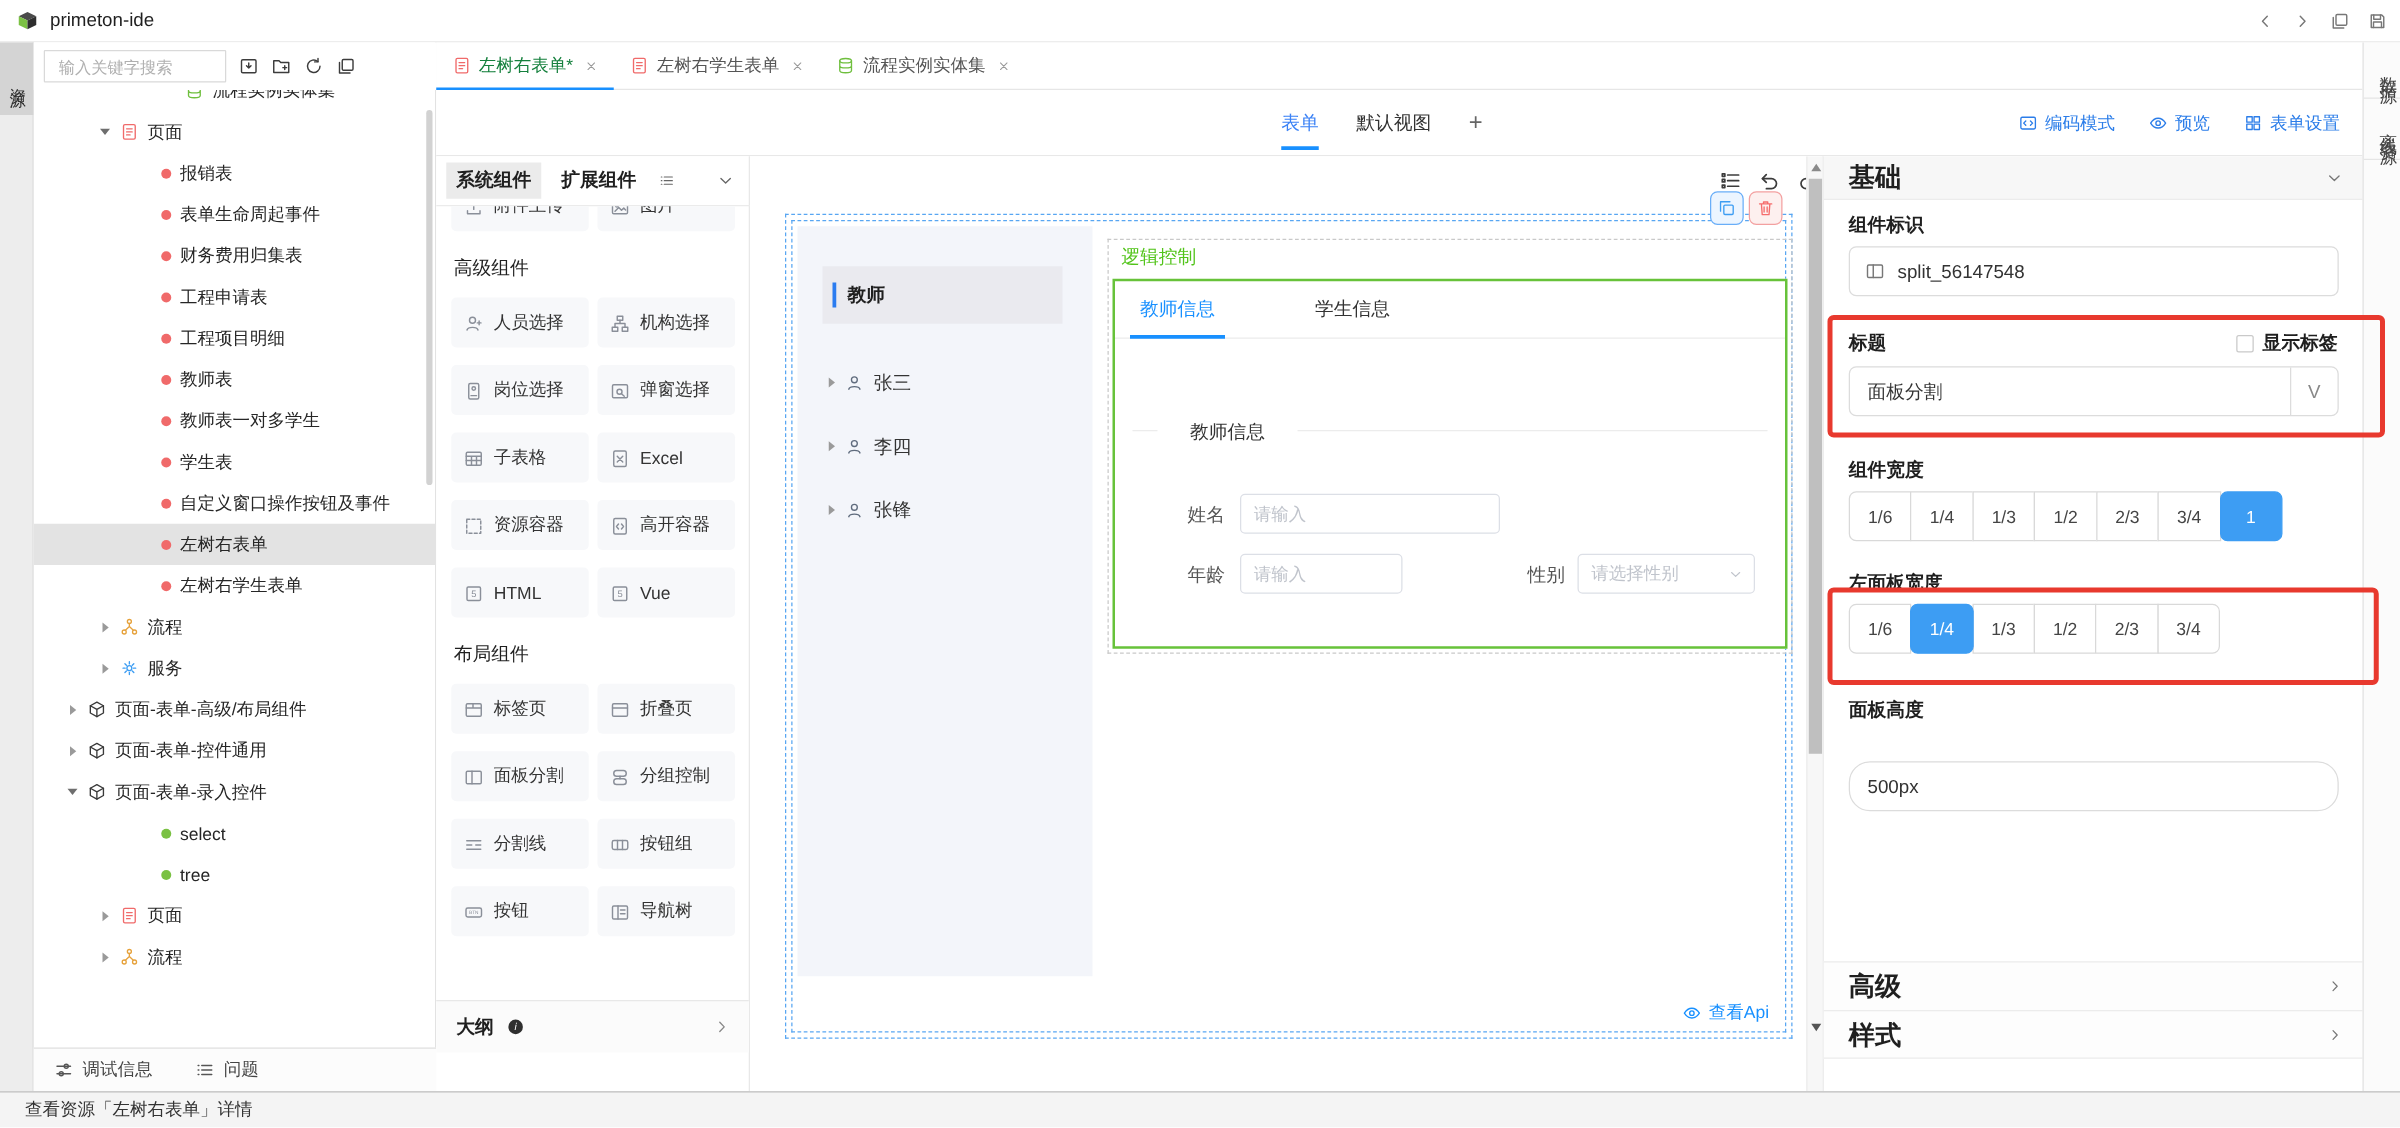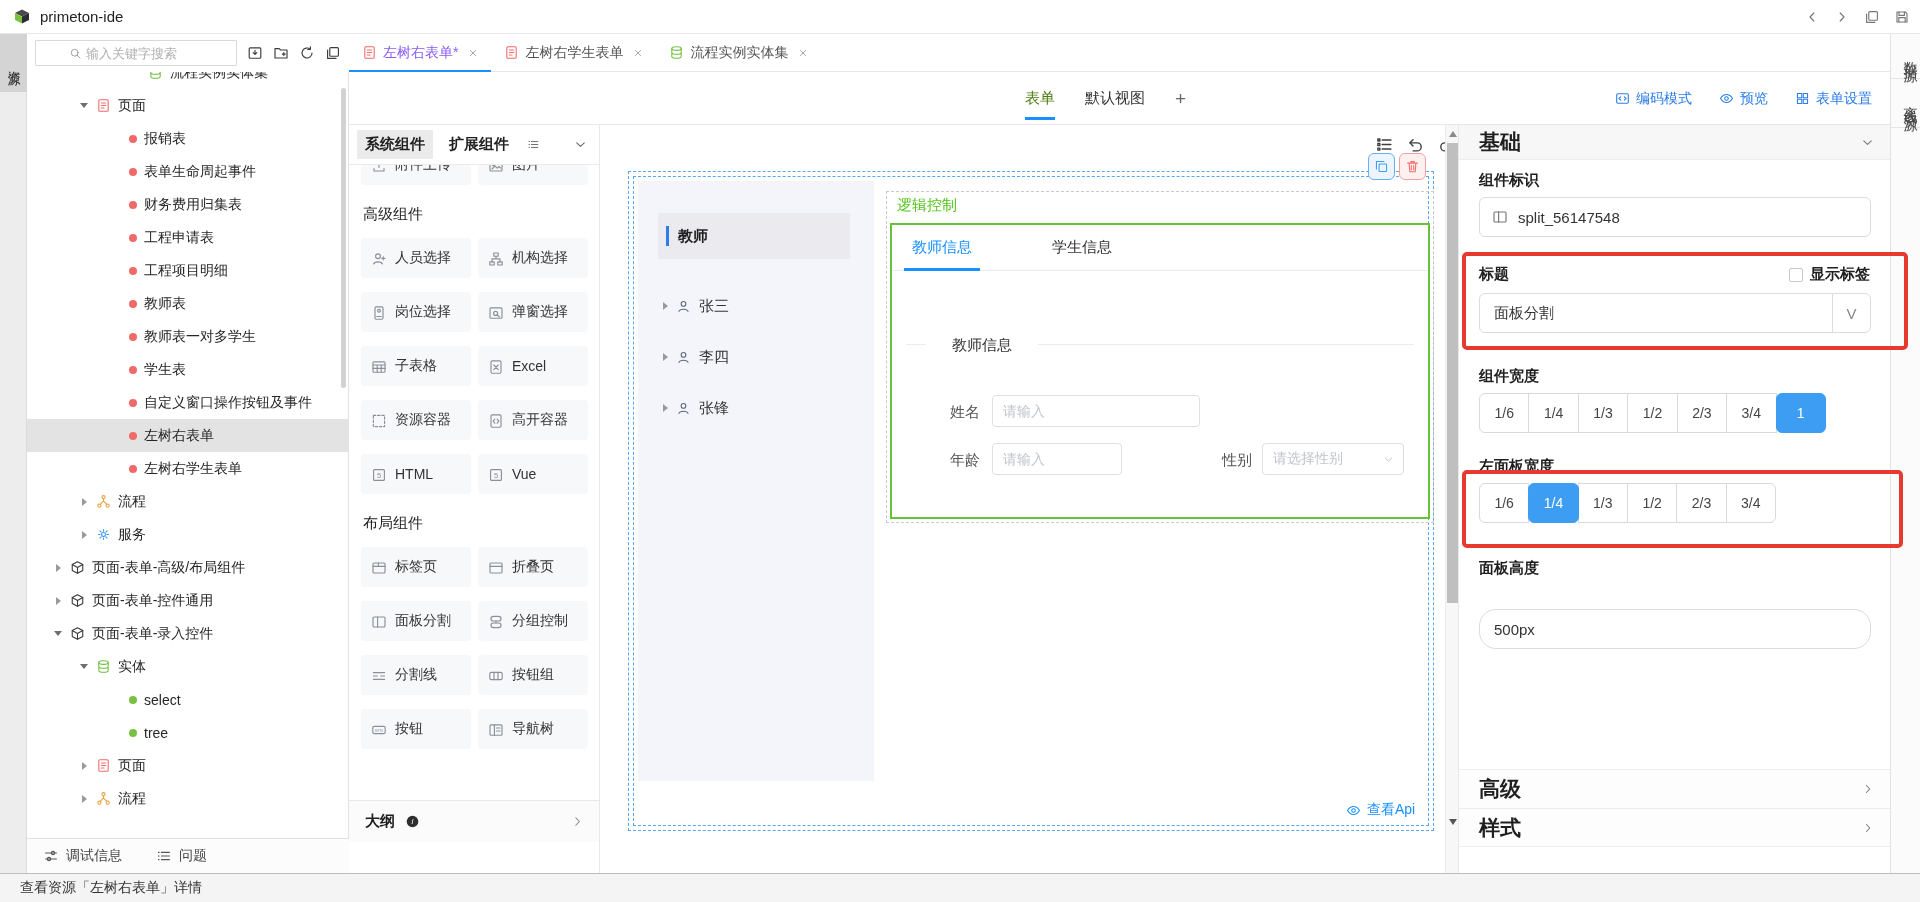--- a/index.html
+++ b/index.html
@@ -14,21 +14,21 @@
   .titlebar .apptitle{margin-left:8px;font-size:15px;color:#1f1f1f;}
   .winicons{position:absolute;right:10px;top:0;height:34px;display:flex;align-items:center;gap:14px;color:#777;}
 
   
   .leftrail{left:0;top:34px;width:27px;height:839px;background:#ededed;border-right:1px solid #dcdcdc;}
   .railtab{left:0;top:0;width:27px;height:58px;background:#d4d4d4;color:#2f2f2f;writing-mode:vertical-rl;text-orientation:upright;display:flex;align-items:center;justify-content:center;font-size:13px;letter-spacing:3px;}
 
   
   .sidebar{left:27px;top:34px;width:322px;height:839px;background:#fff;border-right:1px solid #e2e2e2;}
   .searchrow{left:0;top:0;width:322px;height:38px;background:#fff;display:flex;align-items:center;}
-  .searchbox{margin-left:8px;width:202px;height:26px;border:1px solid #d9d9d9;border-radius:1px;display:flex;align-items:center;background:#fff;justify-content:flex-end;}
+  .searchbox{margin-left:8px;width:146px;height:26px;border:1px solid #d9d9d9;border-radius:1px;display:flex;align-items:center;background:#fff;}
   .searchbox input{border:0;outline:none;width:150px;font-size:13px;color:#555;background:transparent;}
   .searchbox input::placeholder{color:#b0b0b0;}
   .searchbox .mag{color:#999;margin:0 4px 0 7px;}
   .srtools{display:flex;align-items:center;gap:10px;margin-left:10px;color:#3c3c3c;}
   .tree{left:0;top:38px;width:322px;height:766px;overflow:hidden;}
   .trow{height:33px;display:flex;align-items:center;font-size:14px;color:#262626;white-space:nowrap;}
   .trow.sel{background:#e3e3e3;}
   .trow.lv0{padding-left:26px;}.trow.lv1{padding-left:52px;}.trow.lv2{padding-left:86px;}.trow.lv3{padding-left:104px;}
   .trow .lbl{margin-left:7px;}
   .ar{width:10px;height:10px;display:inline-flex;align-items:center;justify-content:center;margin-right:6px;flex:none;}
@@ -44,28 +44,28 @@
   .sbthumb{right:2px;top:54px;width:5px;height:300px;background:#d2d2d2;border-radius:3px;}
   .debugbar{left:0;top:804px;width:322px;height:35px;border-top:1px solid #e0e0e0;background:#fcfcfc;display:flex;align-items:center;gap:34px;padding-left:16px;color:#333;}
   .debugbar .bitem{display:flex;align-items:center;gap:7px;font-size:14px;color:#444;}
   .debugbar .bitem svg{color:#555;}
 
   
   .tabbar{left:349px;top:34px;width:1541px;height:38px;background:#fff;border-bottom:1px solid #e6e6e6;display:flex;align-items:stretch;}
   .dtab{display:flex;align-items:center;padding:0 12px;position:relative;color:#555;font-size:14px;}
   .dtab .tic{margin-right:6px;}
   .dtab .x{margin-left:9px;color:#9a9a9a;}
-  .dtab.active{color:#8b5cf6;}
+  .dtab.active{color:#15803d;}
   .dtab.active::after{content:"";position:absolute;left:0;right:0;bottom:-1px;height:2px;background:#1890ff;}
 
   
   .viewheader{left:349px;top:72px;width:1541px;height:53px;background:#fff;border-bottom:1px solid #e8e8e8;}
   .vtabs{position:absolute;left:676px;top:0;height:53px;display:flex;align-items:center;gap:30px;}
   .vtab{font-size:15px;color:#333;position:relative;height:53px;display:flex;align-items:center;}
-  .vtab.active{color:#4d7c0f;}
+  .vtab.active{color:#3b82f6;}
   .vtab.active::after{content:"";position:absolute;left:0;right:0;bottom:5px;height:3px;background:#1890ff;}
   .vplus{font-size:19px;color:#666;}
   .vactions{position:absolute;right:18px;top:0;height:53px;display:flex;align-items:center;gap:26px;}
   .vaction{display:flex;align-items:center;gap:6px;color:#2b7de9;font-size:14px;}
 
   
   .palette{left:349px;top:125px;width:251px;height:748px;background:#fff;border-right:1px solid #e8e8e8;}
   .palhead{left:0;top:0;width:251px;height:40px;border-bottom:1px solid #ebebeb;display:flex;align-items:center;}
   .paltab{font-size:15px;font-weight:bold;color:#1f1f1f;padding:5px 8px;margin-left:8px;}
   .paltab.active{background:#ebebeb;}
@@ -522,29 +522,20 @@
         </div>
         <div class="trow lv0">
           <span class="ar ar-down"></span>
           <span class="tic cube">
             <svg class="ic" width="15" height="15">
               <use href="#s-cube"></use>
             </svg>
           </span>
           <span class="lbl">页面-表单-录入控件</span>
         </div>
-        <div class="trow lv1">
-          <span class="ar ar-down"></span>
-          <span class="tic db">
-            <svg class="ic" width="15" height="15">
-              <use href="#s-db"></use>
-            </svg>
-          </span>
-          <span class="lbl">实体</span>
-        </div>
         <div class="trow lv2">
           <span class="ar ar-none"></span>
           <span class="tic dot dot-green"></span>
           <span class="lbl">select</span>
         </div>
         <div class="trow lv2">
           <span class="ar ar-none"></span>
           <span class="tic dot dot-green"></span>
           <span class="lbl">tree</span>
         </div>

